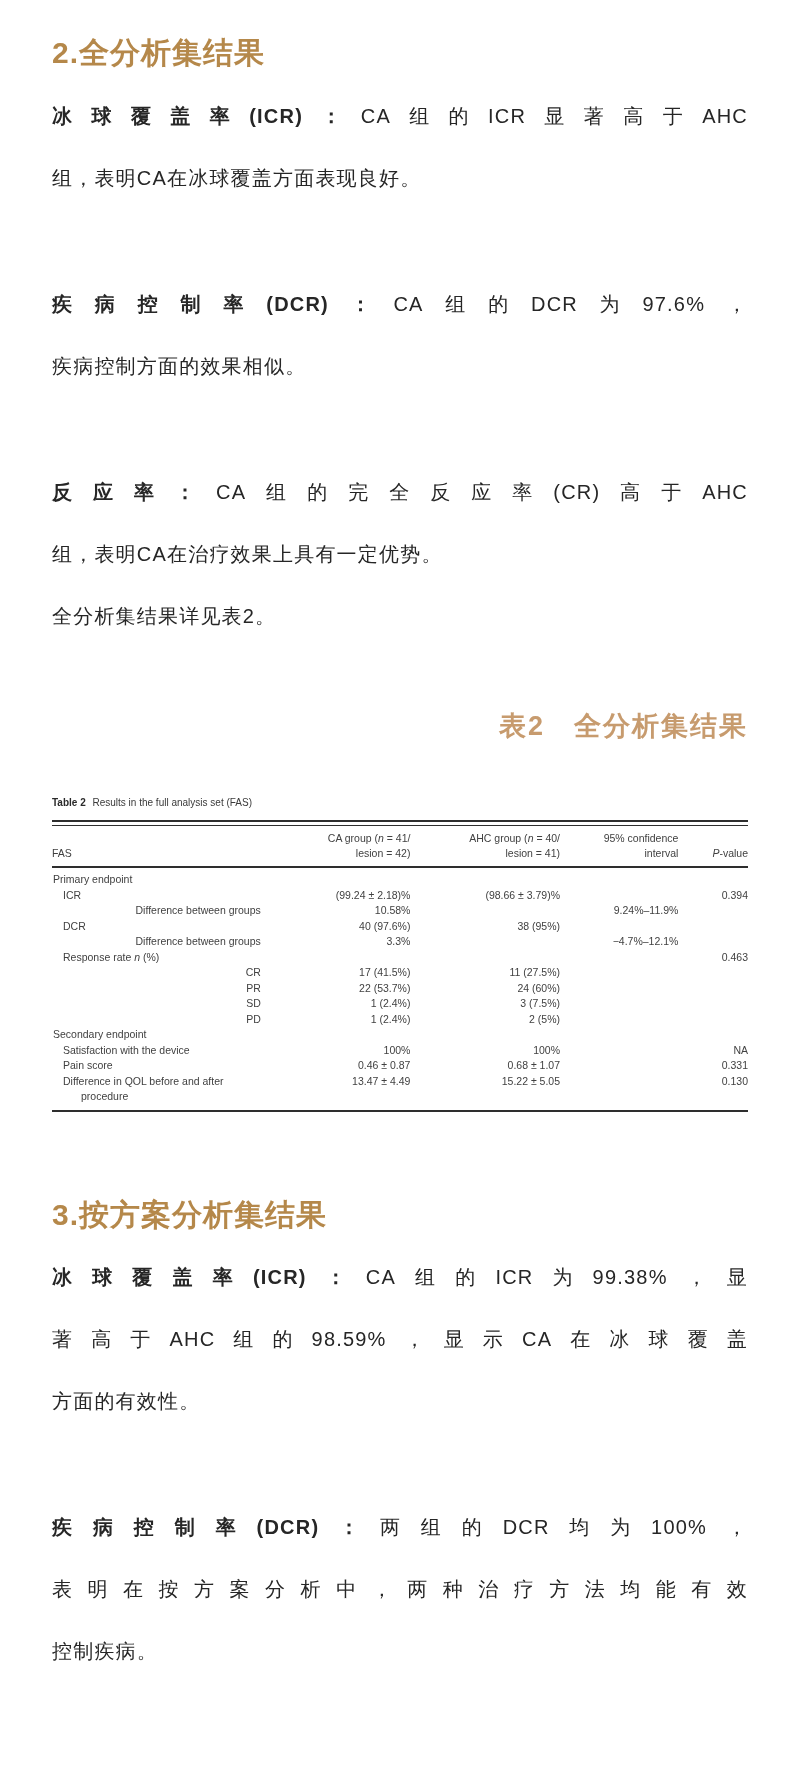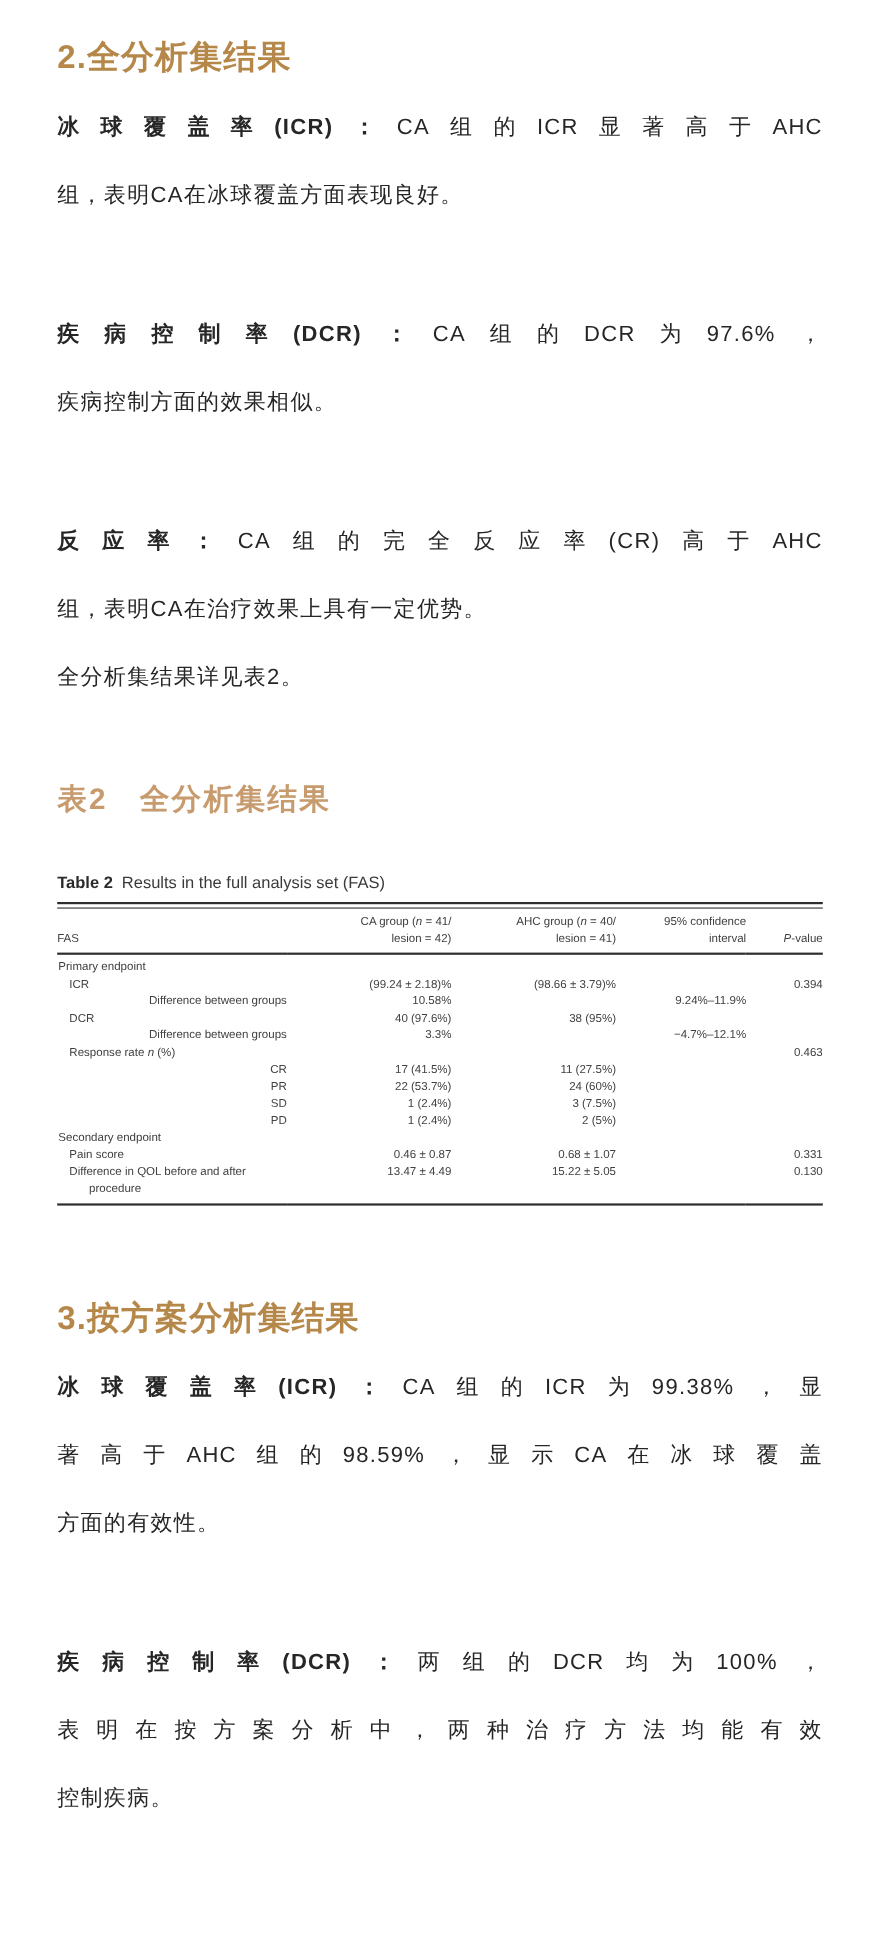--- a/index.html
+++ b/index.html
@@ -45,34 +45,34 @@
     white-space:nowrap;
   }
   .para .line.just{
     white-space:normal;
     text-align:justify;
     text-align-last:justify;
   }
   .para .b{font-weight:700;}
   .table-caption{
     margin:62px 0 0 0;
-    text-align:left;
+    text-align:right;
     font-size:27px;
     line-height:34px;
     font-weight:700;
     letter-spacing:2px;
     color:var(--caption);
   }
   
   .journal-table{
     margin:52px 0 0 0;
     color:var(--tbl-text);
   }
   .tbl-title{
-    font-size:15px;
+    font-size:10px;
     line-height:16px;
     margin:0 0 9px 0;
     color:#3a3a3a;
   }
   .tbl-title b{margin-right:4px;color:#2a2a2a;}
   .rule-top{
     height:3px;
     border-top:2px solid var(--rule);
     border-bottom:1px solid var(--rule);
   }
@@ -235,20 +235,27 @@
             <td class="ar"></td>
           </tr>
           <tr>
             <td class="lbl al ind0">Secondary endpoint</td>
             <td class="ac"></td>
             <td class="ac"></td>
             <td class="ac"></td>
             <td class="ar"></td>
           </tr>
           <tr>
+            <td class="lbl al ind1">Satisfaction with the device</td>
+            <td class="ac">100%</td>
+            <td class="ac">100%</td>
+            <td class="ac"></td>
+            <td class="ar">NA</td>
+          </tr>
+          <tr>
             <td class="lbl al ind1">Pain score</td>
             <td class="ac">0.46 ± 0.87</td>
             <td class="ac">0.68 ± 1.07</td>
             <td class="ac"></td>
             <td class="ar">0.331</td>
           </tr>
           <tr>
             <td class="lbl al ind1">Difference in QOL before and after<div class="l2">procedure</div></td>
             <td class="ac">13.47 ± 4.49</td>
             <td class="ac">15.22 ± 5.05</td>

